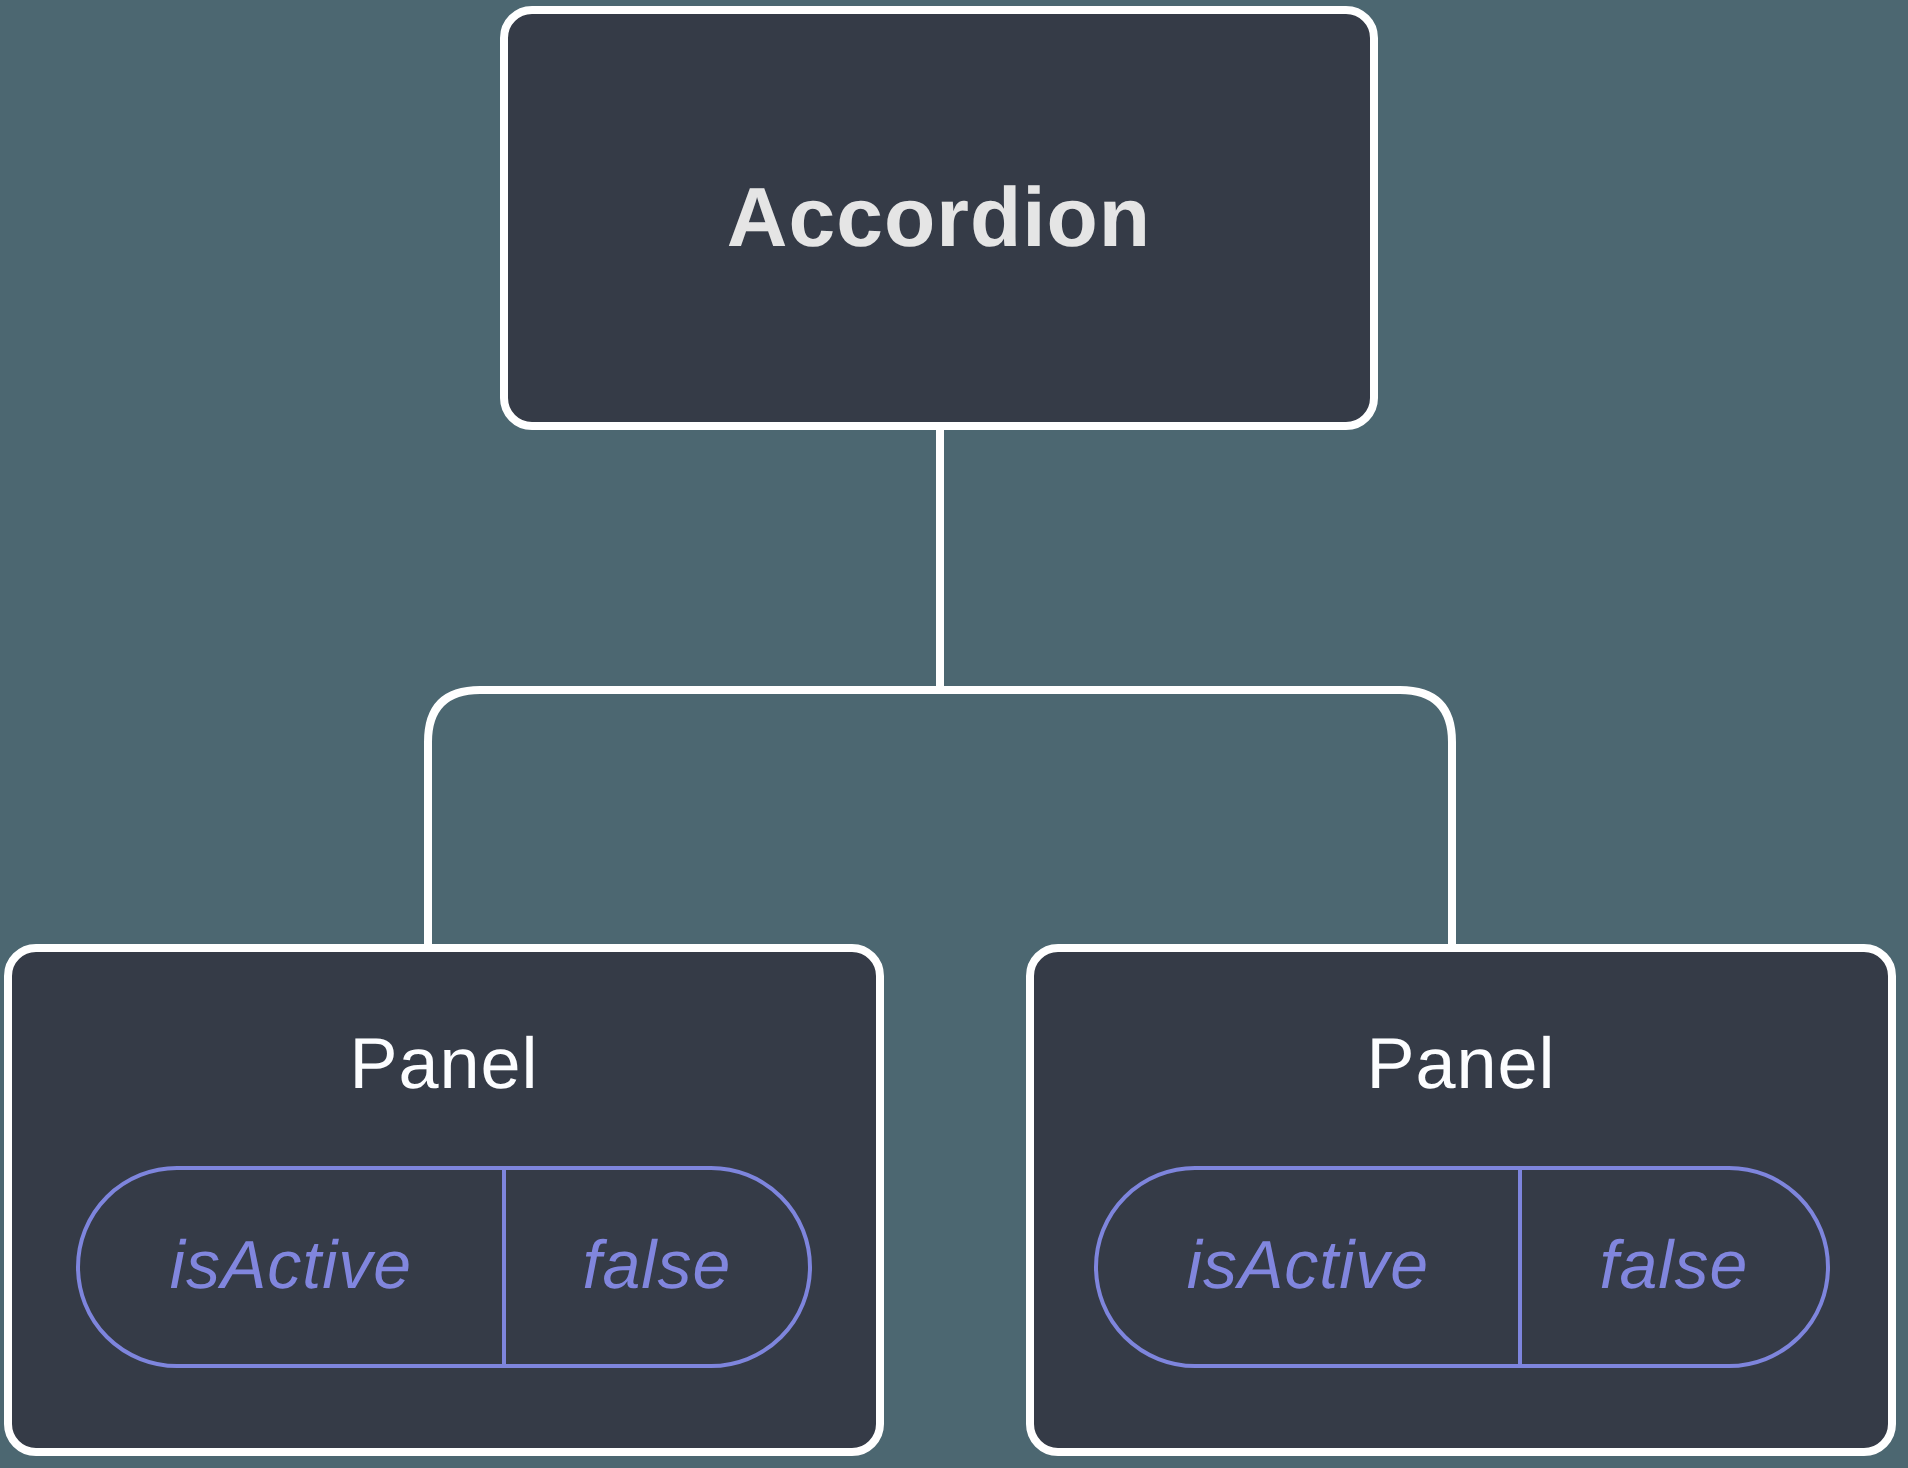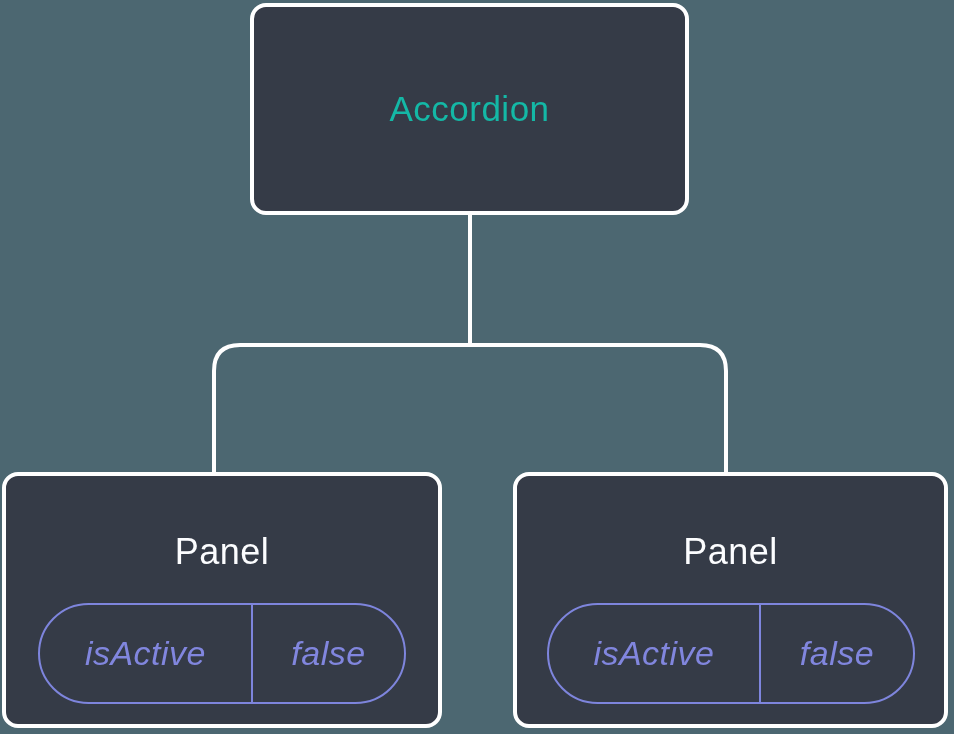--- a/index.html
+++ b/index.html
@@ -32,32 +32,31 @@
   .node-root {
     left: 250px;
     top: 3px;
     width: 439px;
     height: 212px;
     display: flex;
     align-items: center;
     justify-content: center;
   }
   .root-label {
-    color: #14b8a6;
-    font-size: 35px;
-    font-weight: 400;
+    color: #e5e5e5;
+    font-size: 42px;
+    font-weight: 700;
     letter-spacing: 0.5px;
   }
   .node-panel {
     top: 472px;
     height: 256px;
     display: flex;
     flex-direction: column;
     align-items: center;
-    justify-content: center;
   }
   .node-panel-left  { left: 2px;   width: 440px; }
   .node-panel-right { left: 513px; width: 435px; }
   .panel-label {
     margin-top: 34px;
     color: #fcfdff;
     font-size: 36px;
     line-height: 44px;
     font-weight: 500;
     letter-spacing: 0.5px;

